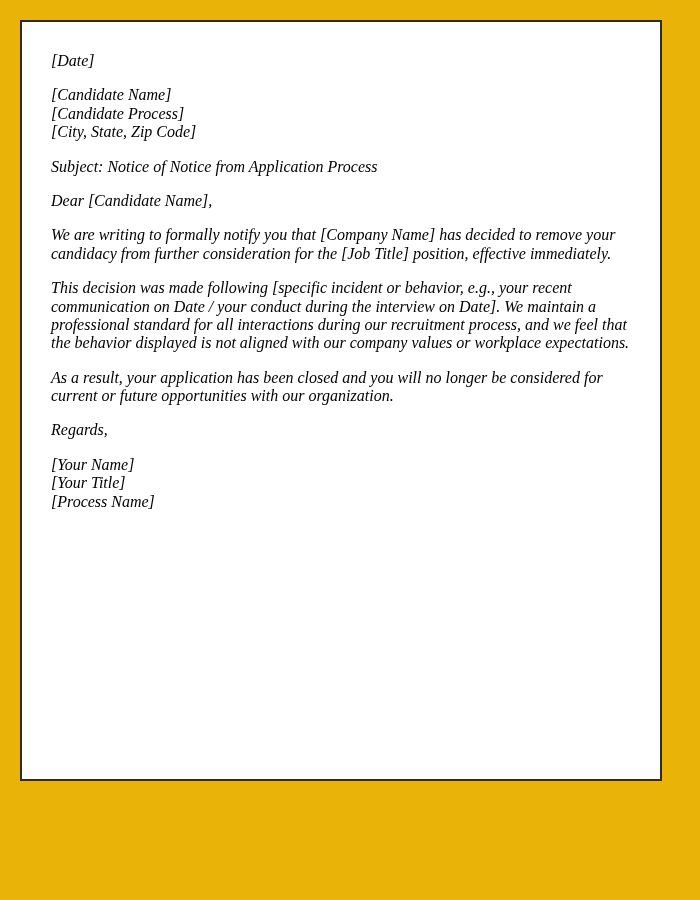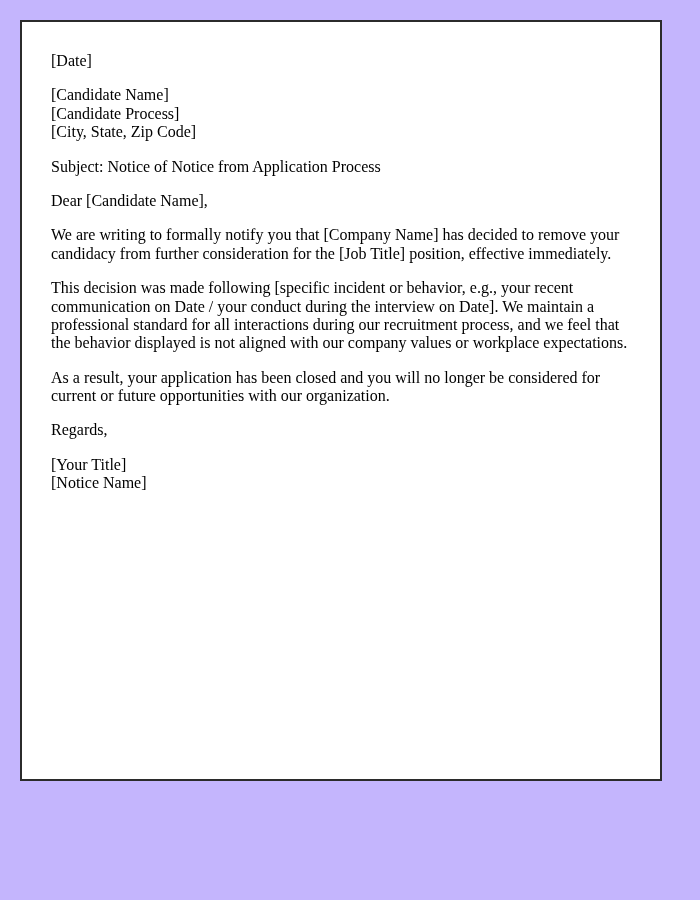--- a/index.html
+++ b/index.html
@@ -4,22 +4,23 @@
 <style>
   html, body {
     margin: 0;
     padding: 0;
     background: #ffffff;
   }
   .canvas {
     position: relative;
     width: 700px;
     height: 900px;
-    background: #c4b5fd;
+    background: #eab308;
     overflow: hidden;
+    font-style: italic;
   }
   .letter-page {
     position: absolute;
     left: 20px;
     top: 20px;
     width: 642px;
     height: 761px;
     box-sizing: border-box;
     border: 2px solid #2b2b2b;
     background: #ffffff;
@@ -59,18 +60,19 @@
 
     <p>We are writing to formally notify you that [Company Name] has decided to remove your candidacy from further consideration for the [Job Title] position, effective immediately.</p>
 
     <p>This decision was made following [specific incident or behavior, e.g., your recent communication on Date / your conduct during the interview on Date]. We maintain a professional standard for all interactions during our recruitment process, and we feel that the behavior displayed is not aligned with our company values or workplace expectations.</p>
 
     <p>As a result, your application has been closed and you will no longer be considered for current or future opportunities with our organization.</p>
 
     <p>Regards,</p>
 
     <p>
+      <span class="block-line">[Your Name]</span>
       <span class="block-line">[Your Title]</span>
-      <span class="block-line">[Notice Name]</span>
+      <span class="block-line">[Process Name]</span>
     </p>
 
   </div>
 </div>
 
 </body></html>

